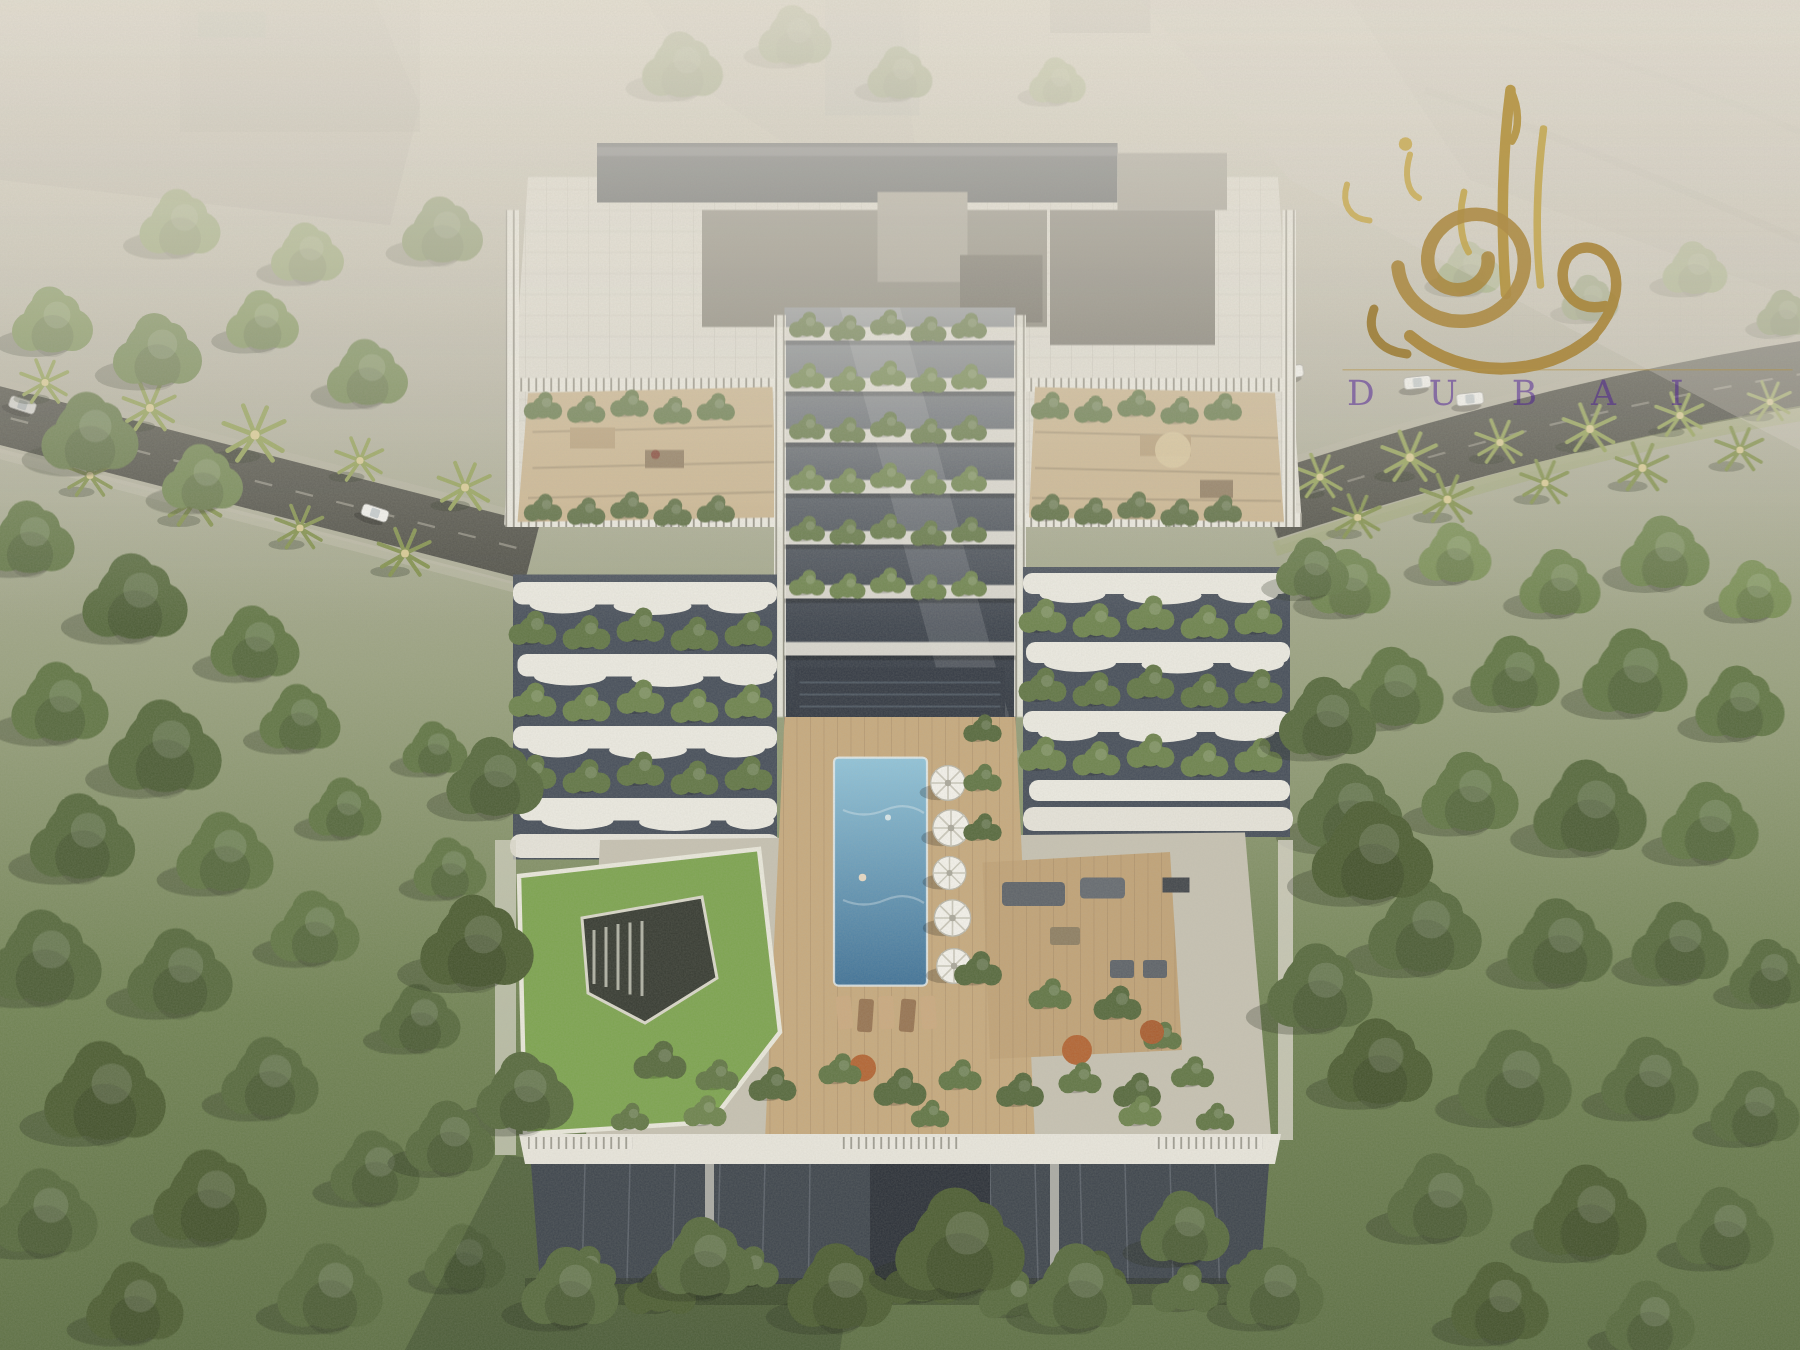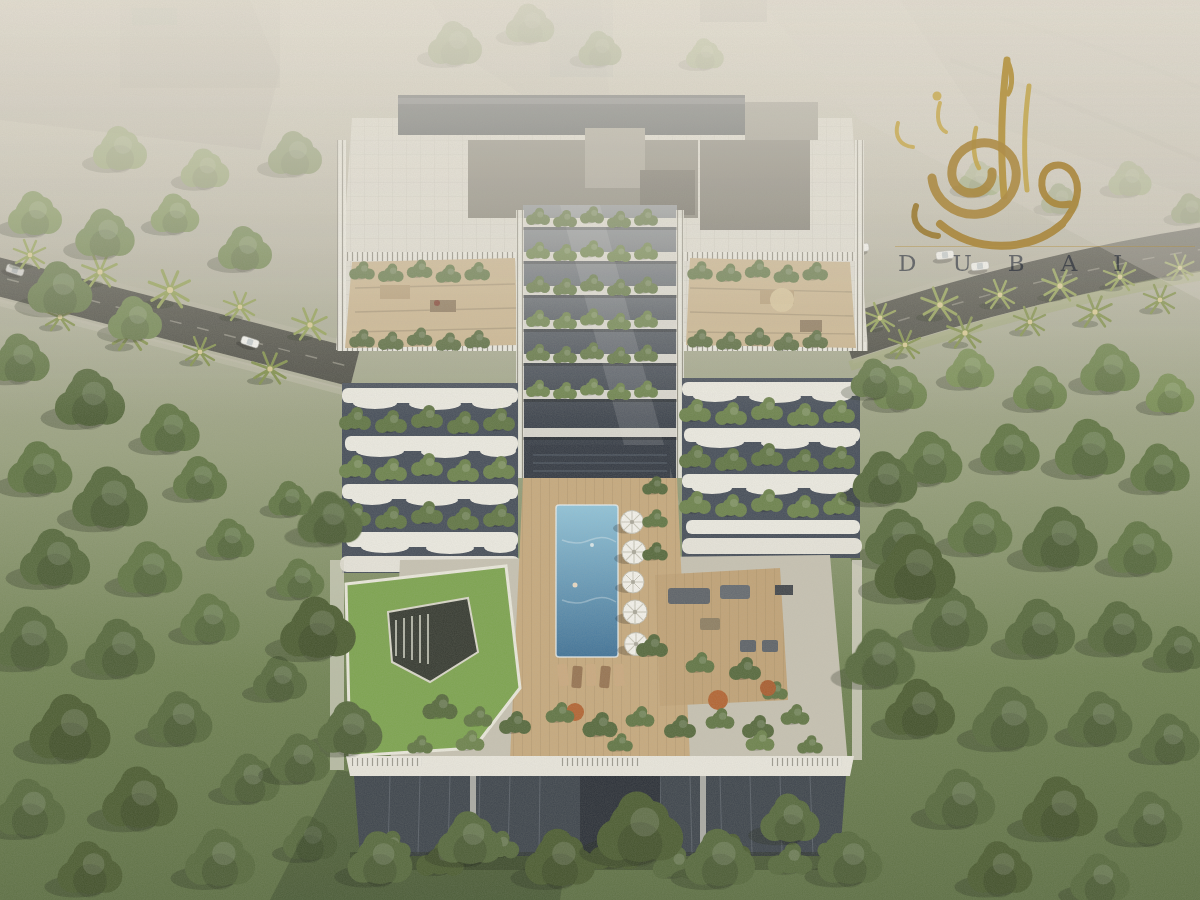--- a/index.html
+++ b/index.html
@@ -3,21 +3,21 @@
 <meta charset="utf-8">
 <style>
   html,body{margin:0;padding:0;background:#777;}
   .stage{position:relative;width:1200px;height:900px;overflow:hidden;
          font-family:"Liberation Sans",sans-serif;background:#b7b3a4;}
   .stage svg.scene{position:absolute;left:0;top:0;}
   .watermark{position:absolute;left:880px;top:28px;width:320px;height:260px;pointer-events:none;}
   .watermark svg{position:absolute;left:0;top:0;opacity:.88;}
   .wm-rule{position:absolute;left:15px;top:218px;width:300px;height:1px;
            background:#b39347;opacity:.45;}
-  .wm-text{position:absolute;left:18px;top:222px;color:#0f172a;opacity:.5;
+  .wm-text{position:absolute;left:18px;top:222px;color:#4c1d95;opacity:.5;
            font-family:"DejaVu Serif",serif;font-size:23px;letter-spacing:36px;
            white-space:nowrap;}
 </style>
 </head>
 <body>
 
 <div class="stage">
 
 <svg class="scene" width="1200" height="900" viewBox="0 0 1200 900" xmlns="http://www.w3.org/2000/svg">
 <defs>

